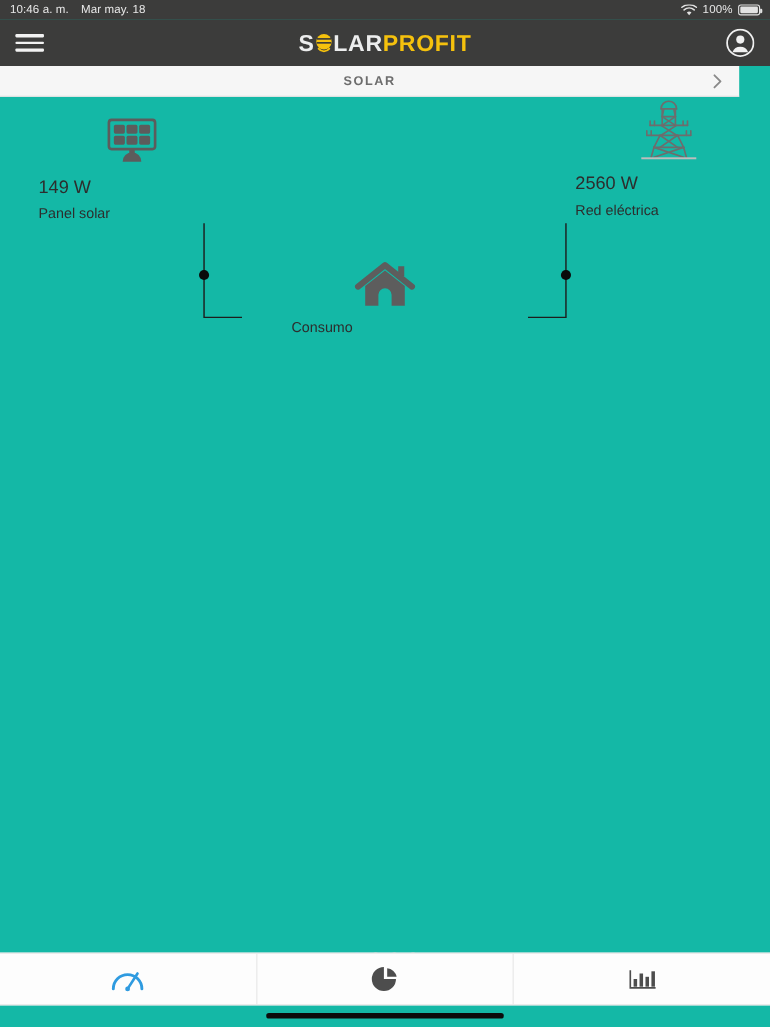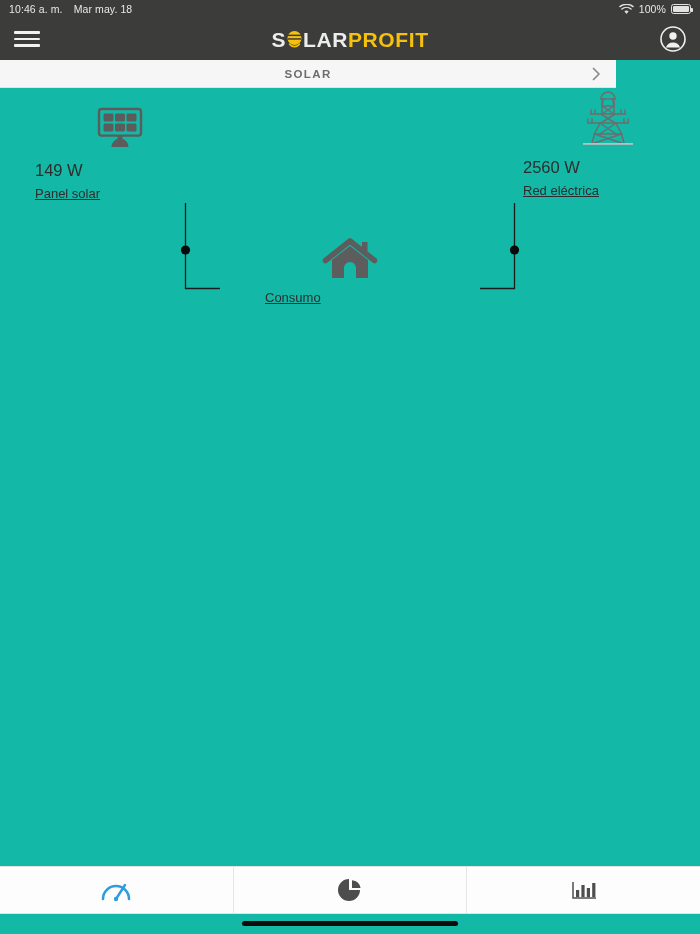--- a/index.html
+++ b/index.html
@@ -40,36 +40,36 @@
   .hamburger { width: 26px; height: 20px; display: flex; flex-direction: column; justify-content: space-between; padding: 2px 0; cursor: pointer; }
   .hamburger span { display: block; height: 2.6px; background: #f2f2f2; border-radius: 1px; }
   .logo { display: flex; align-items: center; font-size: 21px; font-weight: bold; letter-spacing: .6px; line-height: 1; }
   .logo .l-a { color: #eceded; }
   .logo .l-b { color: #f5c10d; }
   .logo .sun { display: inline-block; position: relative; width: 17px; height: 21px; vertical-align: middle; }
   .avatar-ic { width: 26px; height: 26px; cursor: pointer; }
 
   
   .sectionbar {
-    position: absolute; top: 60px; left: 0; width: 616px; height: 28px;
+    position: absolute; top: 60px; left: 0; width: 672px; height: 28px;
     background: #f6f6f6; border-bottom: 1px solid #e2e2e2;
     display: flex; align-items: center; justify-content: center;
   }
   .sectionbar .title {
     font-size: 11.5px; font-weight: bold; color: #6d6d6d; letter-spacing: 1.4px;
   }
   .chev { position: absolute; right: 14px; top: 50%; transform: translateY(-50%); cursor: pointer; }
 
   
   .flow { position: absolute; top: 88px; left: 0; width: 700px; height: 260px; }
 
   .node { position: absolute; text-align: left; width: 170px; }
   .node .icon { height: 56px; display: flex; align-items: flex-end; justify-content: center; }
   .node .val { font-size: 16.5px; color: #2d2d2d; margin-top: 11px; }
-  .node .lbl { font-size: 13px; color: #2d2d2d; margin-top: 6px; text-decoration: underline; }
+  .node .lbl { font-size: 13px; color: #2d2d2d; margin-top: 6px; }
 
   .node-solar { left: 35px; top: 6px; }
   .node-grid  { left: 523px; top: 3px; }
   .node-home  { left: 265px; top: 140px; }
 
   .wires { position: absolute; left: 0; top: 0; width: 700px; height: 260px; }
 
   
   .dots {
     position: absolute; left: 0; width: 700px; top: 866px;

